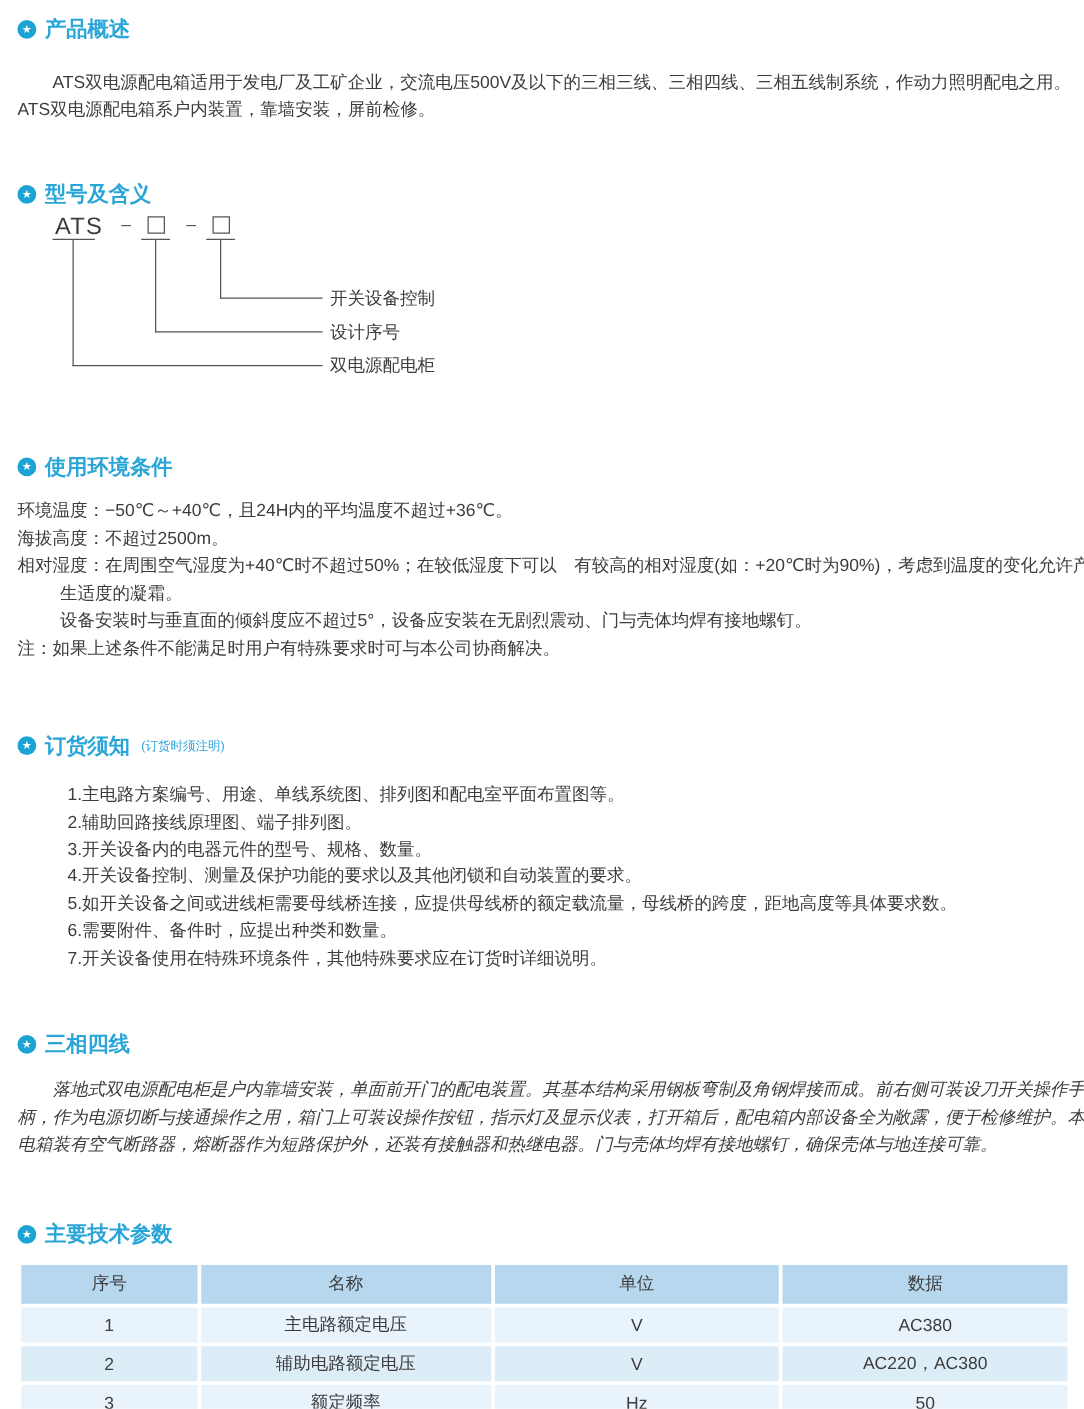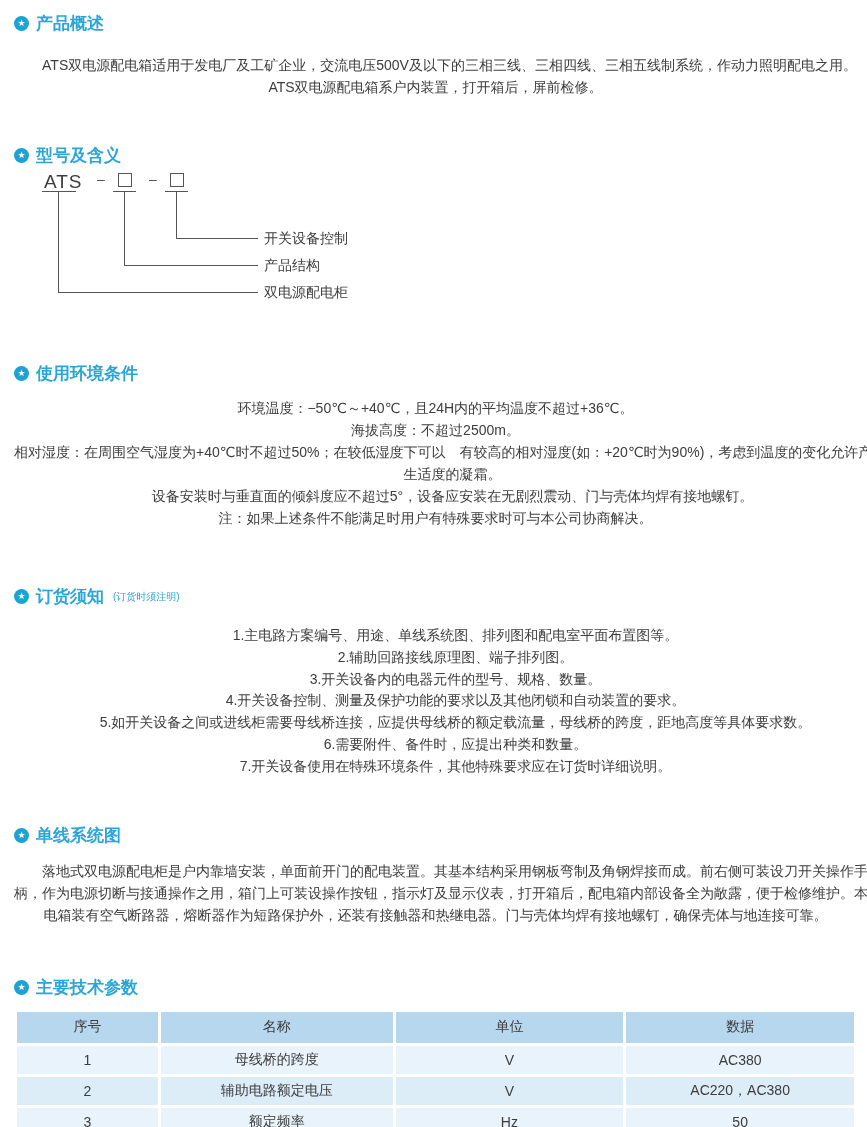--- a/index.html
+++ b/index.html
@@ -15,21 +15,21 @@
     display:flex;align-items:center;gap:7px;
     font-size:17px;font-weight:600;color:#2aa5d8;margin:0;
   }
   .sec-h .note{font-size:10px;font-weight:400;color:#2aa5d8;margin-left:2px;}
   .ic{
     width:15px;height:15px;border-radius:50%;background:#1ba3d6;flex:0 0 auto;
     display:inline-flex;align-items:center;justify-content:center;
     color:#ffffff;font-size:9px;line-height:1;
   }
 
-  .bodytext{font-size:14px;line-height:22px;color:#3c3c3c;text-align:center;}
+  .bodytext{font-size:14px;line-height:22px;color:#3c3c3c;}
   .line{margin:0;white-space:nowrap;}
   .indent{padding-left:28px;}
   .indent-sm{padding-left:34px;}
 
   
   .diagram{position:relative;height:142px;margin:4px 0 0 28px;font-size:14px;color:#3c3c3c;}
   .m-ats{position:absolute;left:2px;top:0;font-size:19px;letter-spacing:1px;}
   .m-dash{position:absolute;top:0;font-size:14px;color:#555;}
   .m-dash.d1{left:55px;}
   .m-dash.d2{left:107px;}
@@ -70,36 +70,36 @@
 
   
   .s-overview{margin-top:2px;}
   .p-overview{margin-top:19px;}
   .s-model{margin-top:46px;}
   .s-env{margin-top:49px;}
   .p-env{margin-top:12px;}
   .s-order{margin-top:56px;}
   .p-order{margin-top:17px;margin-left:40px;}
   .s-structure{margin-top:46px;}
-  .p-structure{margin-top:13px;}
+  .p-structure{margin-top:13px;font-style:italic;}
   .s-params{margin-top:50px;}
 </style>
 </head>
 <body>
 
 <div class="page">
 
   <section class="s-overview">
     <h2 class="sec-h">
       <span class="ic">★</span>
       <span>产品概述</span>
     </h2>
     <div class="bodytext p-overview">
       <p class="line indent">ATS双电源配电箱适用于发电厂及工矿企业，交流电压500V及以下的三相三线、三相四线、三相五线制系统，作动力照明配电之用。</p>
-      <p class="line">ATS双电源配电箱系户内装置，打开箱后，屏前检修。</p>
+      <p class="line">ATS双电源配电箱系户内装置，靠墙安装，屏前检修。</p>
     </div>
   </section>
 
   <section class="s-model">
     <h2 class="sec-h">
       <span class="ic">★</span>
       <span>型号及含义</span>
     </h2>
     <div class="diagram">
       <span class="m-ats">ATS</span>
@@ -110,21 +110,21 @@
 
       <span class="m-under u0"></span>
       <span class="m-under u1"></span>
       <span class="m-under u2"></span>
 
       <span class="m-conn c2"></span>
       <span class="m-conn c1"></span>
       <span class="m-conn c0"></span>
 
       <span class="m-label l2">开关设备控制</span>
-      <span class="m-label l1">产品结构</span>
+      <span class="m-label l1">设计序号</span>
       <span class="m-label l0">双电源配电柜</span>
     </div>
   </section>
 
   <section class="s-env">
     <h2 class="sec-h">
       <span class="ic">★</span>
       <span>使用环境条件</span>
     </h2>
     <div class="bodytext p-env">
@@ -150,21 +150,21 @@
       <p>4.开关设备控制、测量及保护功能的要求以及其他闭锁和自动装置的要求。</p>
       <p>5.如开关设备之间或进线柜需要母线桥连接，应提供母线桥的额定载流量，母线桥的跨度，距地高度等具体要求数。</p>
       <p>6.需要附件、备件时，应提出种类和数量。</p>
       <p>7.开关设备使用在特殊环境条件，其他特殊要求应在订货时详细说明。</p>
     </div>
   </section>
 
   <section class="s-structure">
     <h2 class="sec-h">
       <span class="ic">★</span>
-      <span>单线系统图</span>
+      <span>三相四线</span>
     </h2>
     <div class="bodytext p-structure">
       <p class="line indent">落地式双电源配电柜是户内靠墙安装，单面前开门的配电装置。其基本结构采用钢板弯制及角钢焊接而成。前右侧可装设刀开关操作手</p>
       <p class="line">柄，作为电源切断与接通操作之用，箱门上可装设操作按钮，指示灯及显示仪表，打开箱后，配电箱内部设备全为敞露，便于检修维护。本配</p>
       <p class="line">电箱装有空气断路器，熔断器作为短路保护外，还装有接触器和热继电器。门与壳体均焊有接地螺钉，确保壳体与地连接可靠。</p>
     </div>
   </section>
 
   <section class="s-params">
     <h2 class="sec-h">
@@ -182,21 +182,21 @@
         <tr>
           <th>序号</th>
           <th>名称</th>
           <th>单位</th>
           <th>数据</th>
         </tr>
       </thead>
       <tbody>
         <tr class="odd">
           <td>1</td>
-          <td>母线桥的跨度</td>
+          <td>主电路额定电压</td>
           <td>V</td>
           <td>AC380</td>
         </tr>
         <tr class="even">
           <td>2</td>
           <td>辅助电路额定电压</td>
           <td>V</td>
           <td>AC220，AC380</td>
         </tr>
         <tr class="odd">

